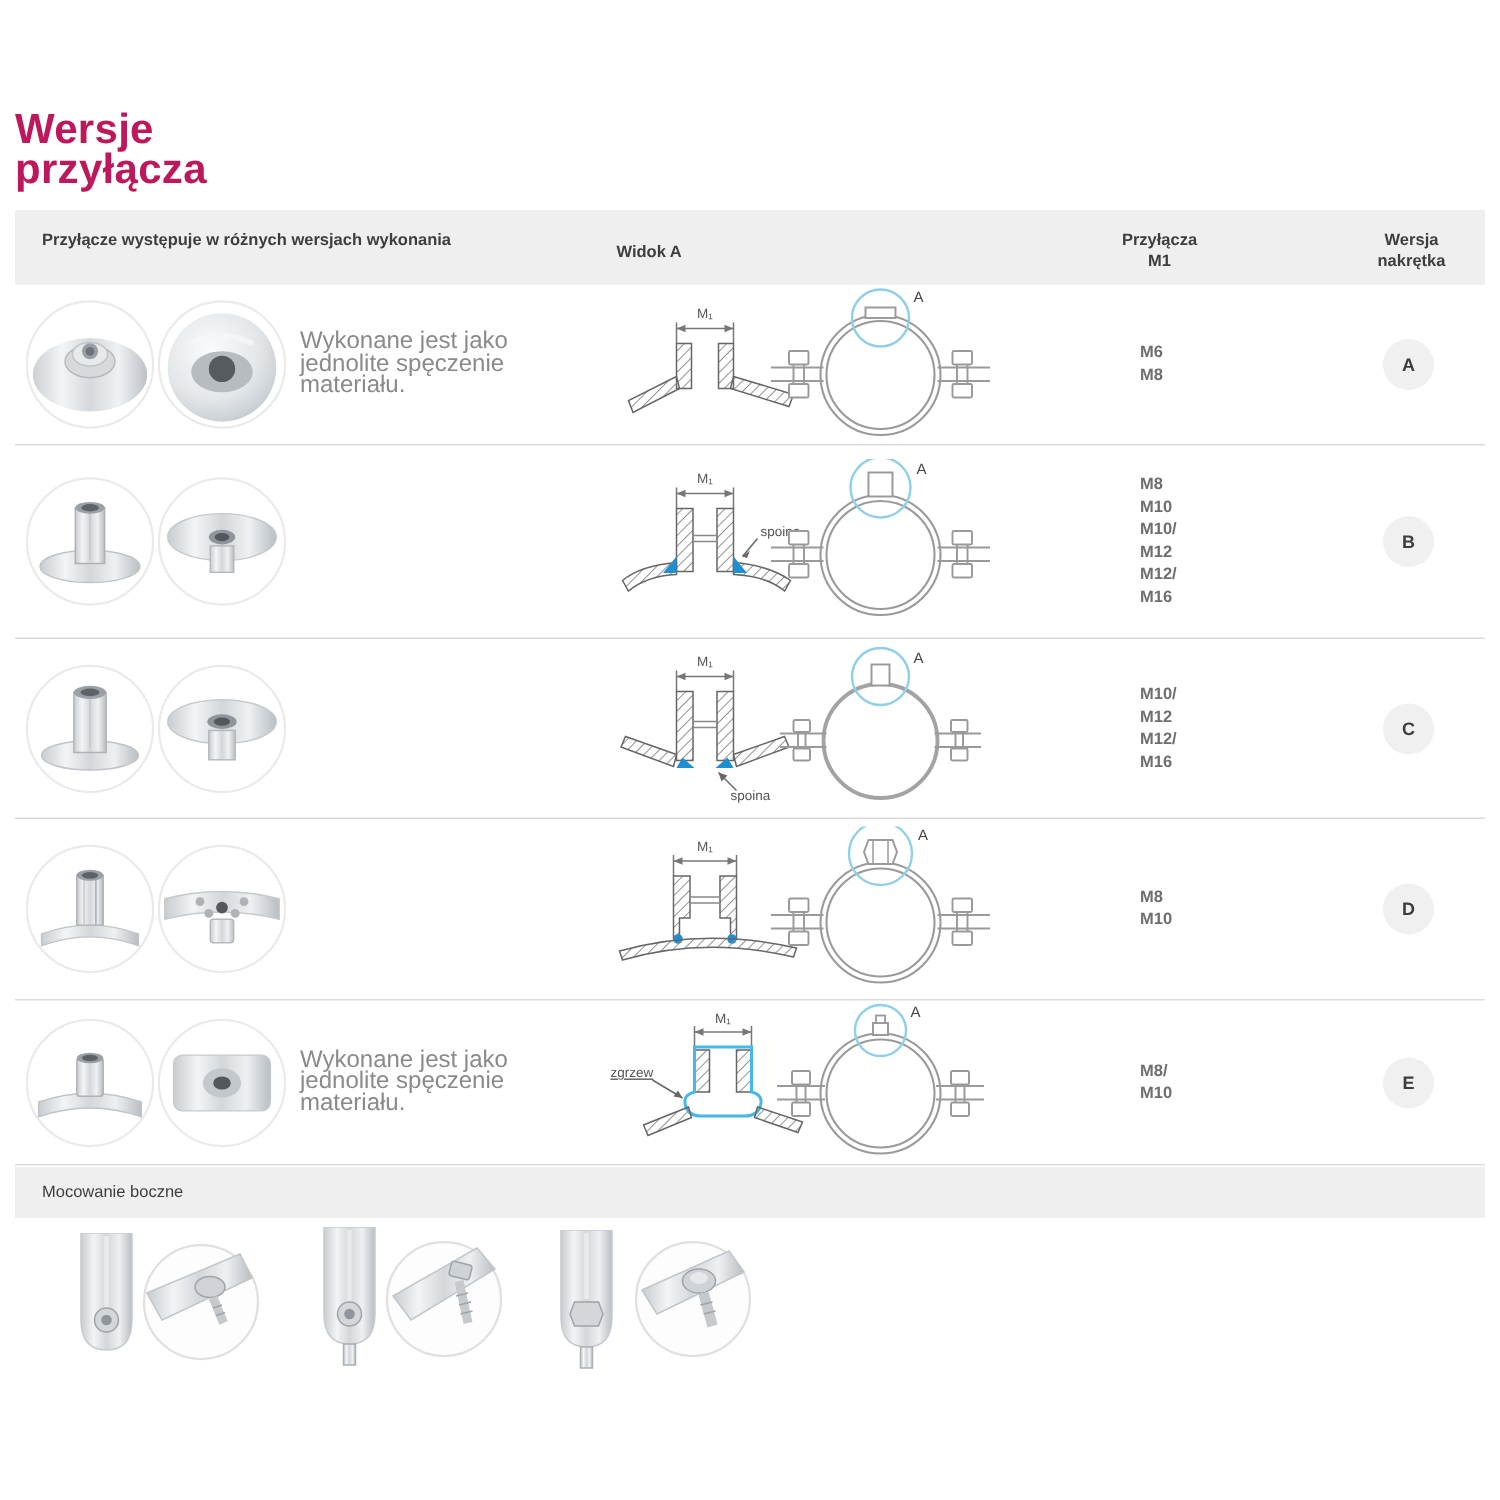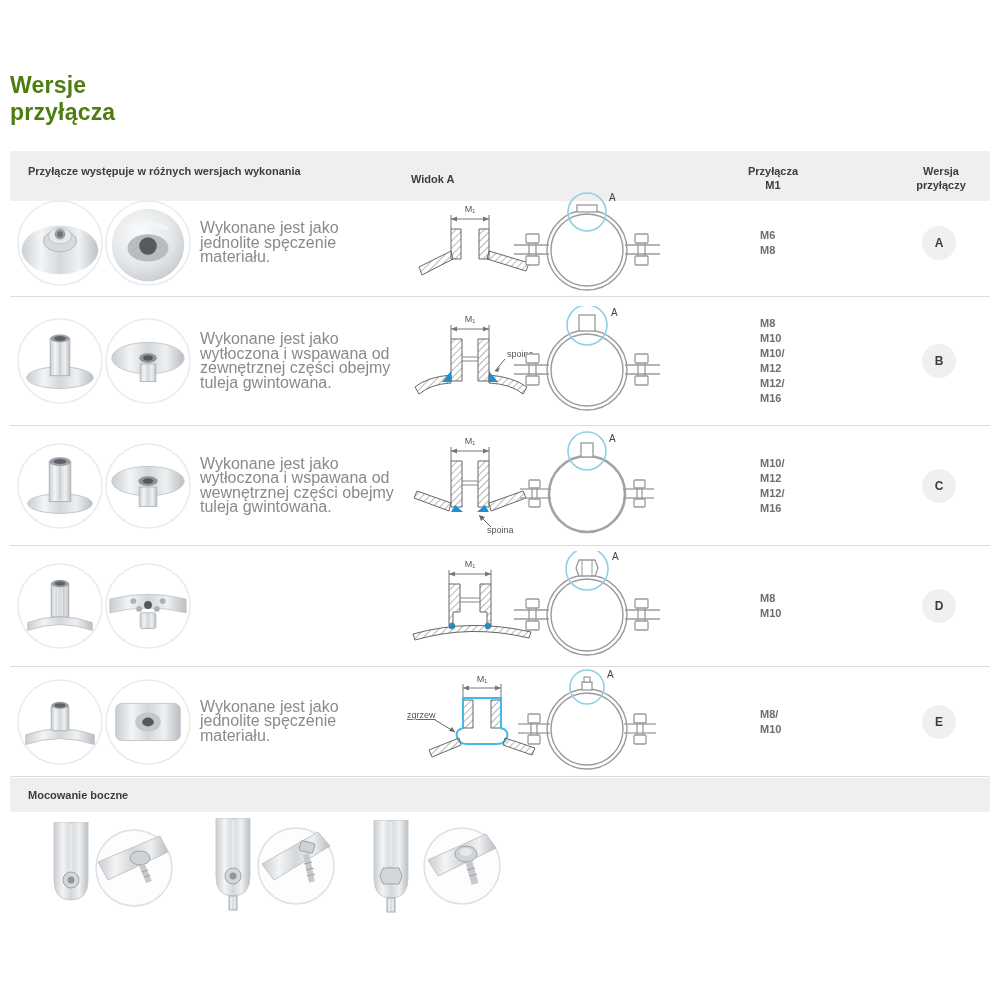--- a/index.html
+++ b/index.html
@@ -1,40 +1,40 @@
 <!DOCTYPE html>
 <html><head>
 <meta charset="utf-8">
 <style>
   html,body{margin:0;padding:0;background:#ffffff;}
   body{width:1000px;height:1000px;position:relative;font-family:"Liberation Sans",sans-serif;-webkit-font-smoothing:antialiased;}
   .pre{white-space:pre-line;}
   
-  .page-title{position:absolute;left:10px;top:72px;font-size:23px;line-height:27px;font-weight:800;color:#4d7c0f;letter-spacing:.2px;}
+  .page-title{position:absolute;left:10px;top:72px;font-size:28px;line-height:27px;font-weight:800;color:#be185d;letter-spacing:.2px;}
   
-  .header-bar{position:absolute;left:10px;top:140px;width:980px;height:50px;background:#efefef;margin-top:11px;}
+  .header-bar{position:absolute;left:10px;top:140px;width:980px;height:50px;background:#efefef;}
   .header-bar .hcell{position:absolute;font-size:11px;font-weight:700;color:#3d3d3d;line-height:14px;}
   .h-desc{left:18px;top:13px;}
   .h-view{left:401px;top:21px;}
   .h-thread{left:708px;top:13px;width:110px;text-align:center;}
   .h-version{left:876px;top:13px;width:110px;text-align:center;}
   
   .t-table{position:absolute;left:10px;top:190px;width:980px;}
   .t-row{position:relative;border-bottom:1px solid #dcdcdc;}
   .r1{height:106px}.r2{height:128px}.r3{height:119px}.r4{height:120px}.r5{height:109px}
   .photos{position:absolute;left:6px;top:50%;transform:translateY(-50%);display:flex;}
   .photos svg{display:block;}
   .desc{position:absolute;left:190px;top:50%;transform:translateY(-50%);width:196px;font-size:16px;line-height:14.5px;color:#8a8a8a;}
   .xsec{position:absolute;left:395px;top:50%;transform:translateY(-50%);}
   .clamp{position:absolute;left:492px;top:50%;transform:translateY(-50%);}
   .threads{position:absolute;left:750px;top:50%;transform:translateY(-50%);font-size:11px;line-height:15px;color:#6e6e6e;font-weight:bold;}
   .version-badge{position:absolute;left:912px;top:50%;transform:translateY(-50%);width:34px;height:34px;border-radius:50%;background:#f0f0f0;display:flex;align-items:center;justify-content:center;font-size:12px;font-weight:700;color:#3d3d3d;}
   
   .side-bar{position:absolute;left:10px;top:778px;width:980px;height:34px;background:#efefef;display:flex;align-items:center;}
-  .side-bar span{margin-left:18px;font-size:11px;font-weight:700;color:#3d3d3d;}
+  .side-bar span{margin-left:18px;font-size:11px;font-weight:400;color:#3d3d3d;}
   .side-photos{position:absolute;left:10px;top:816px;width:980px;height:160px;}
   .sp{position:absolute;}
   
   text{font-family:"Liberation Sans",sans-serif;}
 </style>
 </head>
 <body>
 
 <svg width="0" height="0" style="position:absolute" aria-hidden="true">
   <defs>
@@ -59,21 +59,21 @@
 
 <div class="page-title pre">Wersje
 przyłącza</div>
 
 <div class="header-bar">
   <div class="hcell h-desc">Przyłącze występuje w różnych wersjach wykonania</div>
   <div class="hcell h-view">Widok A</div>
   <div class="hcell h-thread pre">Przyłącza
 M1</div>
   <div class="hcell h-version pre">Wersja
-przyłączy</div>
+nakrętka</div>
 </div>
 
 <div class="t-table">
 
   <div class="t-row r1">
     <div class="photos">
       <svg width="88" height="88" viewBox="0 0 90 90">
         <circle cx="45" cy="45" r="43" fill="#ffffff" stroke="#eaeaea" stroke-width="1.5"></circle>
         <ellipse cx="45" cy="52" rx="39" ry="25" fill="url(#metalV)" opacity="0.95"></ellipse>
         <ellipse cx="45" cy="43" rx="17" ry="11" fill="#d7dadd" stroke="#b5b9bd"></ellipse>
@@ -140,21 +140,20 @@
           <ellipse cx="45" cy="22" rx="6" ry="2.5" fill="#5d6267"></ellipse>
       </svg>
       <svg width="88" height="88" viewBox="0 0 90 90">
         <circle cx="45" cy="45" r="43" fill="#ffffff" stroke="#eaeaea" stroke-width="1.5"></circle>
         <ellipse cx="45" cy="42" rx="37" ry="16" fill="url(#metalV)" stroke="#c6cacd"></ellipse>
         <ellipse cx="45" cy="42" rx="9" ry="5" fill="#8f959b"></ellipse>
           <ellipse cx="45" cy="42" rx="5" ry="2.8" fill="#54585d"></ellipse>
         <rect x="37" y="48" width="16" height="18" fill="url(#metalV)" stroke="#b5b9bd"></rect>
       </svg>
     </div>
-    <div class="desc">Wykonane jest jako wytłoczona i wspawana od zewnętrznej części obejmy tuleja gwintowana.</div>
     <svg class="xsec" width="140" height="100" viewBox="0 0 140 100">
       <line x1="46" y1="14" x2="46" y2="28" stroke="#777" stroke-width="1"></line>
       <line x1="84" y1="14" x2="84" y2="28" stroke="#777" stroke-width="1"></line>
       <line x1="46" y1="18" x2="84" y2="18" stroke="#777" stroke-width="1"></line>
       <path d="M46,18 l6,-2.5 v5 z M84,18 l-6,-2.5 v5 z" fill="#777"></path>
       <text x="65" y="11" font-size="9" fill="#555" text-anchor="middle">M₁</text>
       <polygon points="46,28 57,28 57,70 46,70" fill="url(#hatch)" stroke="#666" stroke-width="1"></polygon>
       <polygon points="73,28 84,28 84,70 73,70" fill="url(#hatch)" stroke="#666" stroke-width="1"></polygon>
       <line x1="57" y1="46" x2="73" y2="46" stroke="#888" stroke-width="1"></line>
       <line x1="57" y1="50" x2="73" y2="50" stroke="#888" stroke-width="1"></line>
@@ -209,21 +208,20 @@
           <ellipse cx="45" cy="20" rx="6.5" ry="2.6" fill="#5d6267"></ellipse>
       </svg>
       <svg width="88" height="88" viewBox="0 0 90 90">
         <circle cx="45" cy="45" r="43" fill="#ffffff" stroke="#eaeaea" stroke-width="1.5"></circle>
         <ellipse cx="45" cy="40" rx="37" ry="15" fill="url(#metalV)" stroke="#c6cacd"></ellipse>
         <ellipse cx="45" cy="40" rx="10" ry="5" fill="#8f959b"></ellipse>
           <ellipse cx="45" cy="40" rx="5.5" ry="2.8" fill="#54585d"></ellipse>
         <rect x="36" y="46" width="18" height="20" fill="url(#metalV)" stroke="#b5b9bd"></rect>
       </svg>
     </div>
-    <div class="desc">Wykonane jest jako wytłoczona i wspawana od wewnętrznej części obejmy tuleja gwintowana.</div>
     <svg class="xsec" width="140" height="102" viewBox="0 0 140 102">
       <line x1="46" y1="12" x2="46" y2="26" stroke="#777" stroke-width="1"></line>
       <line x1="84" y1="12" x2="84" y2="26" stroke="#777" stroke-width="1"></line>
       <line x1="46" y1="16" x2="84" y2="16" stroke="#777" stroke-width="1"></line>
       <path d="M46,16 l6,-2.5 v5 z M84,16 l-6,-2.5 v5 z" fill="#777"></path>
       <text x="65" y="9" font-size="9" fill="#555" text-anchor="middle">M₁</text>
       <polygon points="46,26 57,26 57,72 46,72" fill="url(#hatch)" stroke="#666" stroke-width="1"></polygon>
       <polygon points="73,26 84,26 84,72 73,72" fill="url(#hatch)" stroke="#666" stroke-width="1"></polygon>
       <line x1="57" y1="46" x2="73" y2="46" stroke="#888" stroke-width="1"></line>
       <line x1="57" y1="50" x2="73" y2="50" stroke="#888" stroke-width="1"></line>

